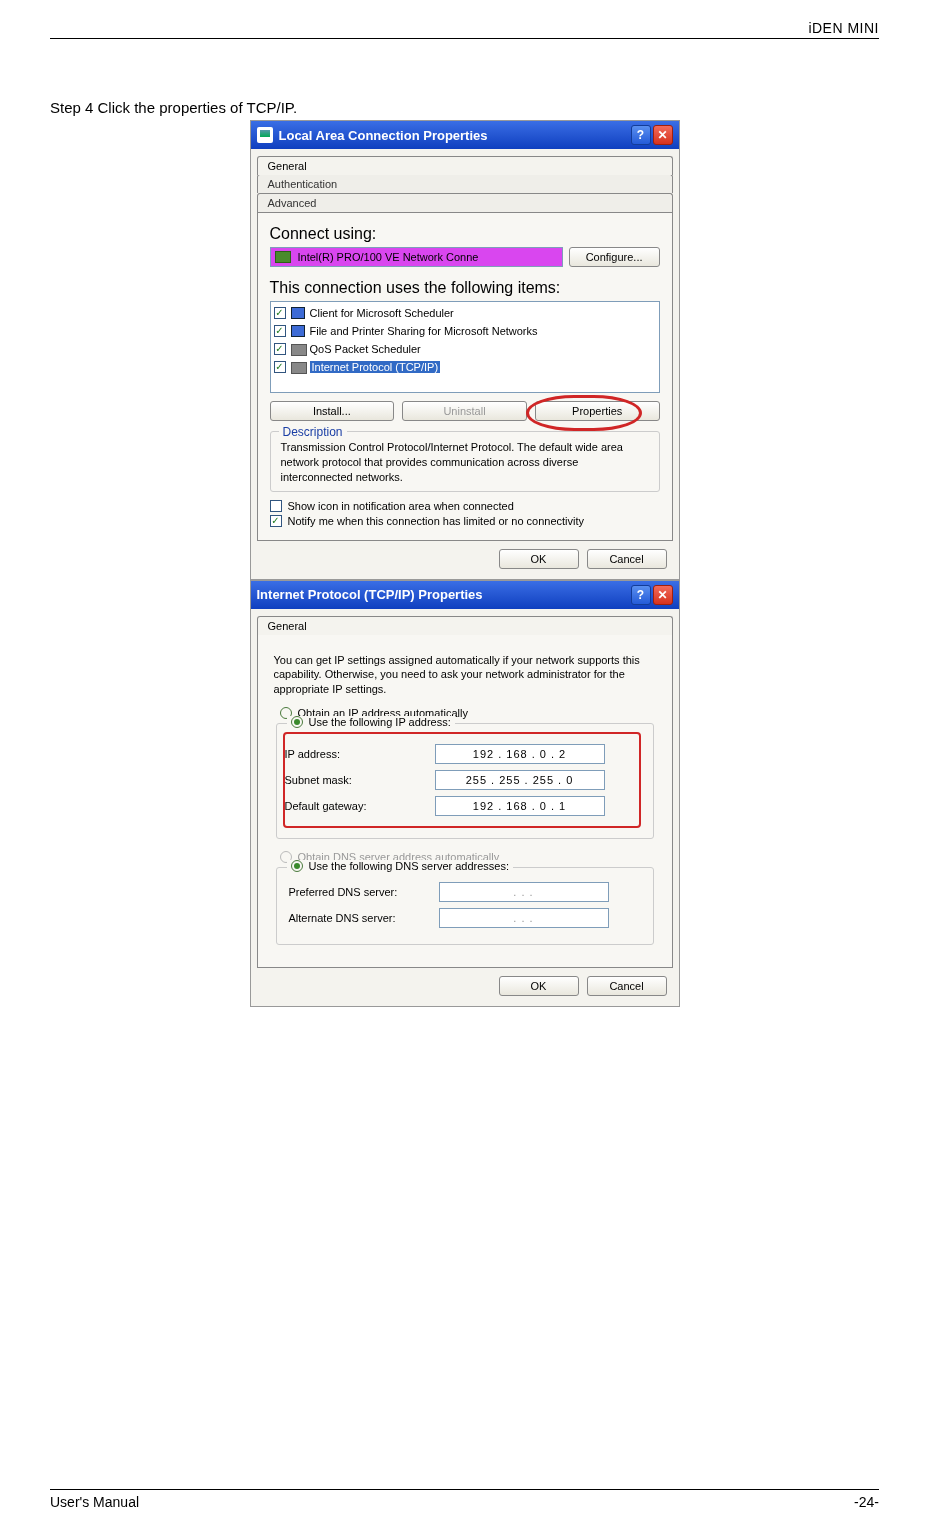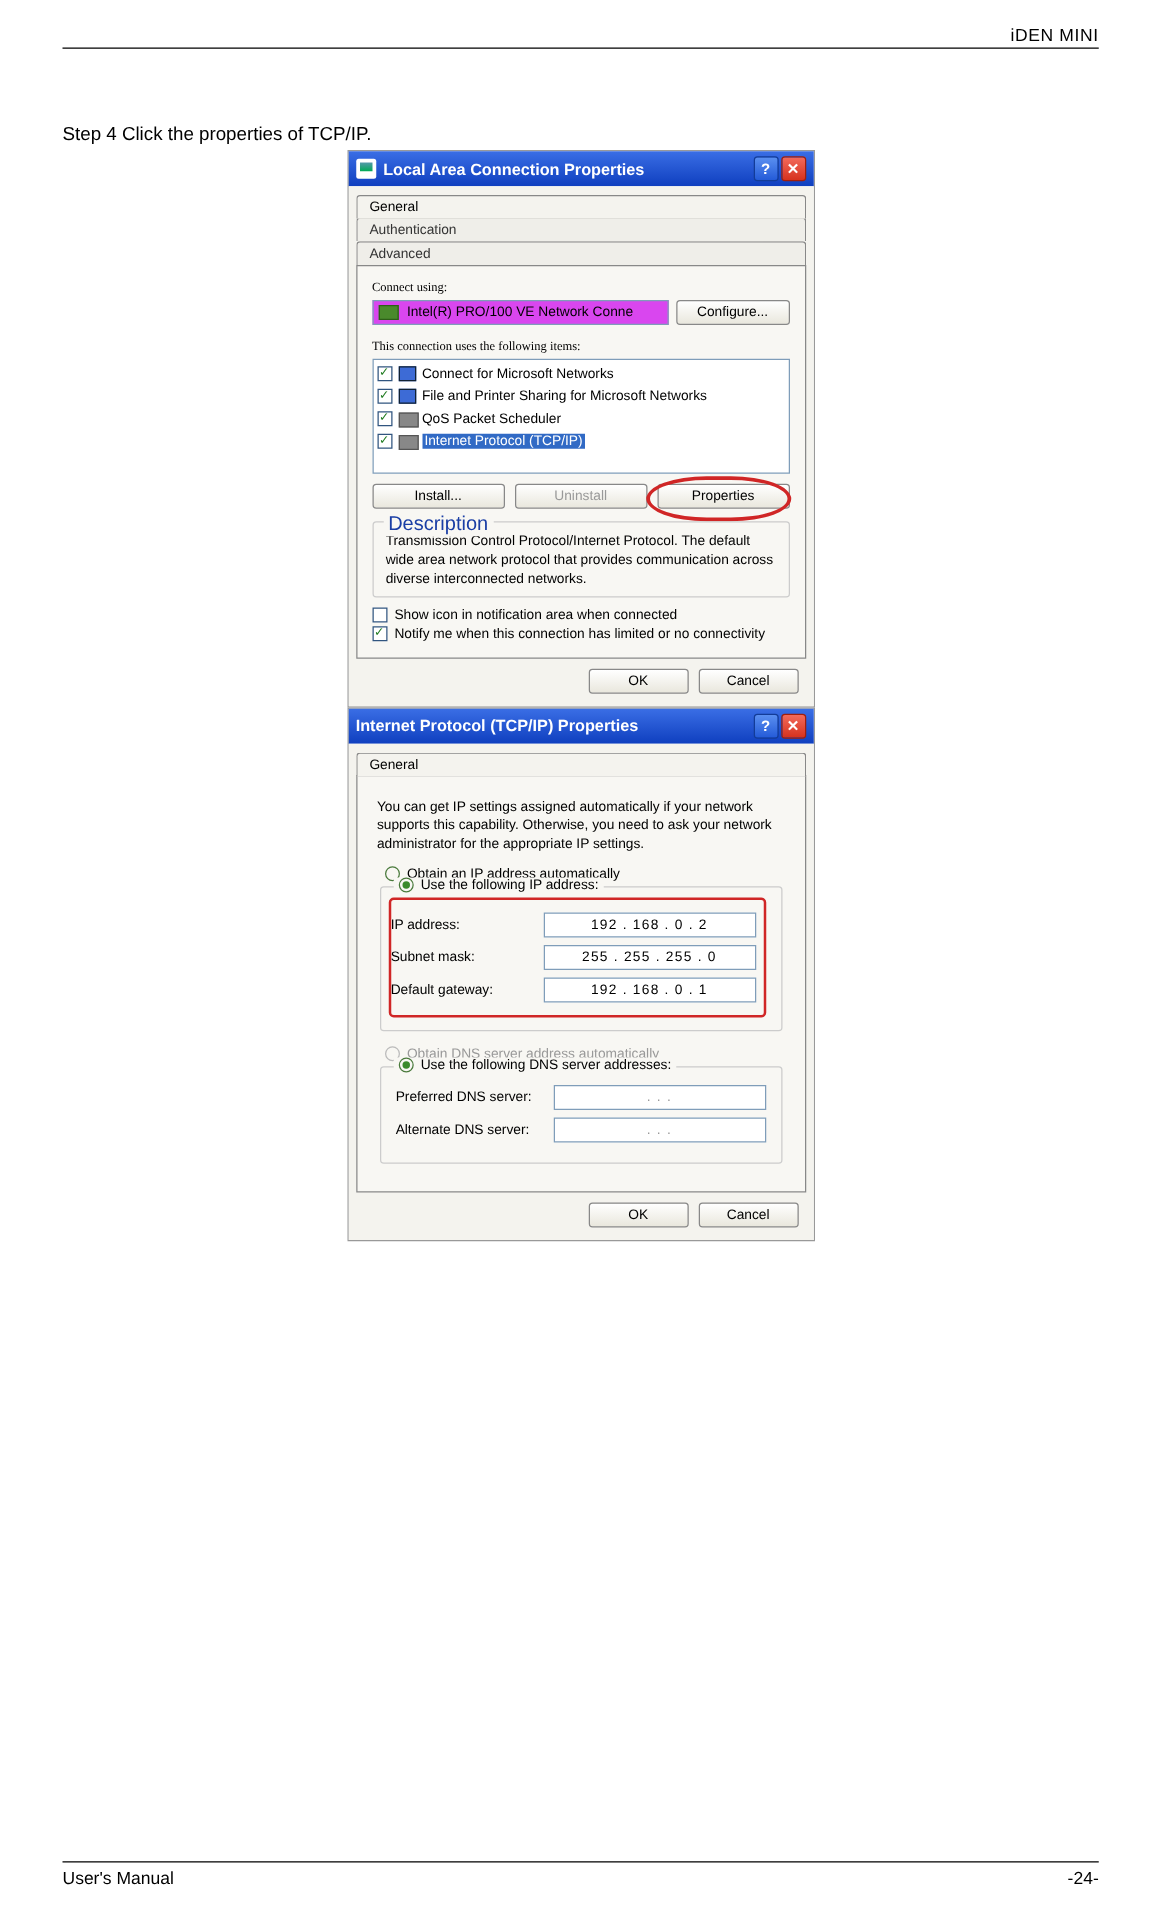--- a/index.html
+++ b/index.html
@@ -23,21 +23,21 @@
     color: #000;
   }
   hr.rule { border: none; border-top: 1px solid #000; margin: 2px 0 10px 0; }
   .step-text {
     font-size: 15px;
     margin: 60px 0 4px 0;
     color: #000;
   }
   .step-text.second { margin-top: 28px; }
   .dialog-wrap {
-    width: 374px;
+    width: 430px;
     margin: 0 auto;
     border: 1px solid #999;
   }
   
   .titlebar {
     background: linear-gradient(to bottom,#3a6ee5,#0f3fbf);
     color:#fff;
     font-weight:bold;
     font-size:13px;
     padding:4px 6px;
@@ -68,21 +68,21 @@
   .tabstrip{display:flex;gap:0;margin-bottom:0;flex-direction:column;}
   .tab{
     border:1px solid #888;border-bottom:none;background:#f4f3ee;padding:3px 10px;
     border-radius:3px 3px 0 0;font-size:11px;
   }
   .tab.inactive{background:#efeee9;color:#333;}
   .tab.active{position:relative;top:1px;}
   .tabpane{
     border:1px solid #888;background:#f8f7f3;padding:12px 12px 10px 12px;
   }
-  .lbl{font-size:10px;margin-bottom:4px;display:block;font-family:Liberation Serif, serif;}
+  .lbl{font-size:16px;margin-bottom:4px;display:block;}
   .row{display:flex;align-items:center;gap:6px;margin-bottom:6px;}
   .netcard{
     flex:1;background:#d946ef;border:1px solid #7f9db9;padding:3px 4px;display:flex;align-items:center;gap:7px;
   }
   .nic-icon{width:16px;height:12px;background:#4a8a2c;border:1px solid #2e5f18;display:inline-block;}
   .btn{
     background:linear-gradient(#fff,#e9e7dd);border:1px solid #888;border-radius:3px;
     padding:3px 16px;font-size:11px;min-width:90px;text-align:center;
   }
   .btn.disabled{color:#999;}
@@ -99,21 +99,21 @@
   .btnrow{display:flex;gap:8px;justify-content:space-between;margin-bottom:10px;}
   .btnrow .btn{flex:1;min-width:0;}
   .circle-red{
     position:relative;
   }
   .circle-red::after{
     content:"";position:absolute;border:3px solid #d02626;border-radius:50% / 60%;
     width:110px;height:30px;top:-7px;left:-10px;pointer-events:none;
   }
   .fieldset{border:1px solid #ccc;border-radius:3px;padding:8px 10px 6px 10px;margin-bottom:8px;position:relative;}
-  .fieldset .legend{position:absolute;top:-7px;left:8px;background:#f8f7f3;padding:0 4px;color:#1a3ea5;font-size:16px;}
+  .fieldset .legend{position:absolute;top:-7px;left:8px;background:#f8f7f3;padding:0 4px;color:#1a3ea5;font-size:12px;}
   .desc{font-size:11px;line-height:1.35;}
   .chkrow{display:flex;align-items:center;gap:6px;margin:3px 0;font-size:11px;}
   .chkrow .cb{flex-shrink:0;}
   .dlgfoot{display:flex;justify-content:flex-end;gap:8px;padding:8px 6px 4px 6px;}
   
   .ipbody{background:#f4f3ee;font-family:Tahoma,sans-serif;font-size:11px;padding:6px;}
   .intro{font-size:11px;line-height:1.35;margin:6px 4px 10px 4px;}
   .radio{width:12px;height:12px;border:1px solid #4a7a3c;border-radius:50%;display:inline-flex;align-items:center;justify-content:center;flex-shrink:0;}
   .radio.on::after{content:"";width:6px;height:6px;border-radius:50%;background:#3a8a2c;}
   .rlabel{font-size:11px;}
@@ -167,21 +167,21 @@
             <span>Intel(R) PRO/100 VE Network Conne</span>
           </div>
           <div class="btn">Configure...</div>
         </div>
         <div style="height:6px"></div>
         <span class="lbl">This connection uses the following items:</span>
         <div class="listbox">
           <div class="li">
             <span class="cb checked"></span>
             <span class="sicon mon"></span>
-            <span class="txt">Connect for Microsoft Networks</span>
+            <span class="txt">Client for Microsoft Scheduler</span>
           </div>
           <div class="li">
             <span class="cb checked"></span>
             <span class="sicon mon"></span>
             <span class="txt">File and Printer Sharing for Microsoft Networks</span>
           </div>
           <div class="li">
             <span class="cb checked"></span>
             <span class="sicon net"></span>
             <span class="txt">QoS Packet Scheduler</span>

